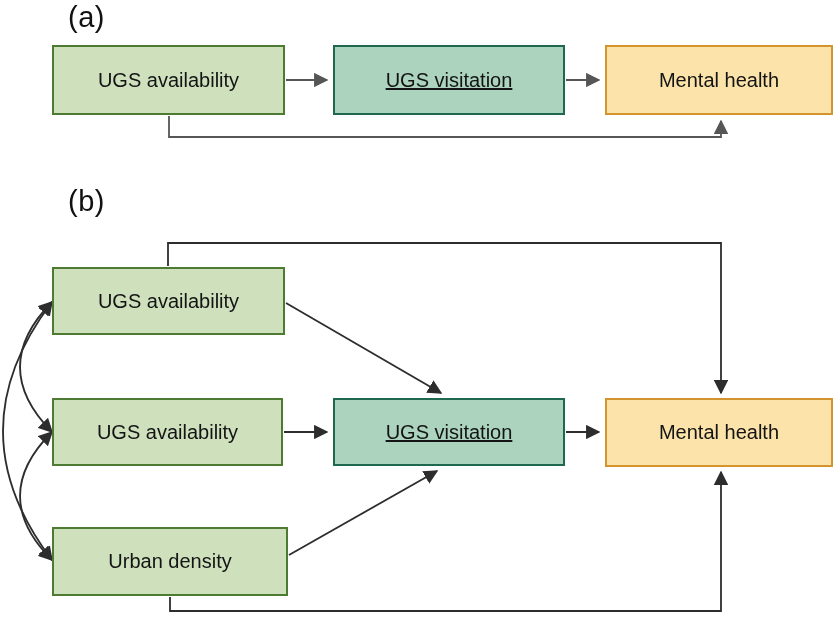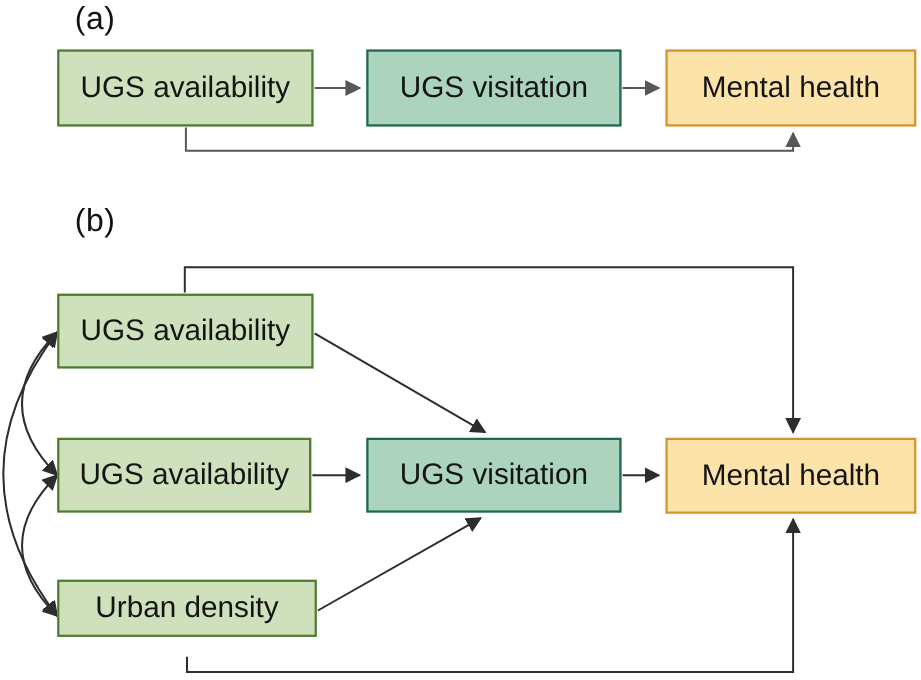--- a/index.html
+++ b/index.html
@@ -29,43 +29,43 @@
     letter-spacing: 0.5px;
   }
   .box {
     position: absolute;
     z-index: 2;
     box-sizing: border-box;
     display: flex;
     flex-direction: column;
     align-items: center;
     justify-content: center;
-    font-size: 27px;
+    font-size: 20px;
     color: #141414;
     text-align: center;
     line-height: 1.15;
     white-space: nowrap;
   }
   .box.green  { background: var(--green-fill);  border: 2px solid var(--green-border); }
-  .box.teal   { background: var(--teal-fill);   border: 2px solid var(--teal-border); }
+  .box.teal   { background: var(--teal-fill);   border: 2px solid var(--teal-border); text-decoration: underline; }
   .box.orange { background: var(--orange-fill); border: 2px solid var(--orange-border); }
 
   
   #lbl-a  { left: 68px;  top: 1px; }
   #a-avail { left: 52px;  top: 45px;  width: 233px; height: 70px; }
   #a-visit { left: 333px; top: 45px;  width: 232px; height: 70px; }
   #a-mh    { left: 605px; top: 45px;  width: 228px; height: 70px; }
 
   
   #lbl-b  { left: 68px;  top: 185px; }
   #b-avail { left: 52px;  top: 267px; width: 233px; height: 68px; }
   #b-inter { left: 52px;  top: 398px; width: 231px; height: 68px; }
   #b-visit { left: 333px; top: 398px; width: 232px; height: 68px; }
   #b-mh    { left: 605px; top: 398px; width: 228px; height: 69px; }
-  #b-dens  { left: 52px;  top: 527px; width: 236px; height: 52px; }
+  #b-dens  { left: 52px;  top: 527px; width: 236px; height: 69px; }
 </style>
 </head>
 <body>
 
 <div class="canvas">
 
   <svg class="wires" viewBox="0 0 837 618" xmlns="http://www.w3.org/2000/svg">
     <defs>
       <marker id="arwA" viewBox="0 0 10 10" refX="9" refY="5" markerWidth="8" markerHeight="8" orient="auto-start-reverse">
         <path d="M0,0 L10,5 L0,10 z" fill="#565656"></path>

